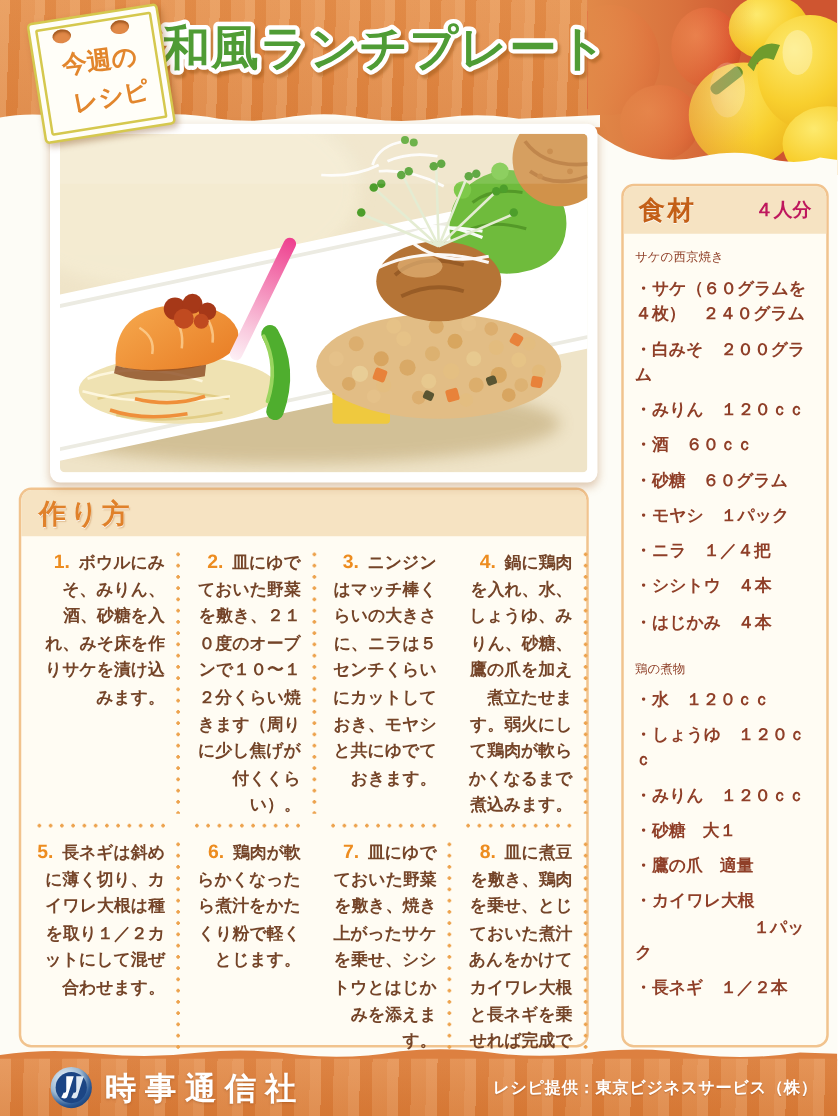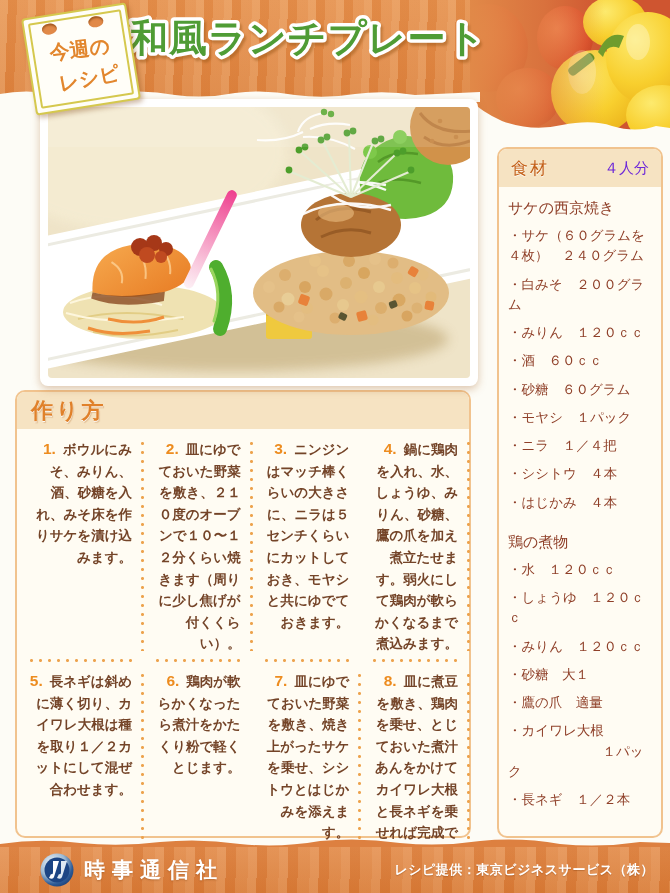--- a/index.html
+++ b/index.html
@@ -63,30 +63,31 @@
     box-sizing:border-box;
   }
   .panel-strip{
     background:#f6e3c2;border-radius:8px 8px 0 0;
     display:flex;align-items:center;
   }
   
   .ingredients{left:497px;top:147px;width:166px;height:691px;}
   .ingredients .panel-strip{height:38px;padding:0 12px;}
   .ing-heading{
-    color:#c35f17;font-size:17px;font-weight:normal;letter-spacing:2px;
+    color:#c35f17;font-size:21px;font-weight:bold;letter-spacing:2px;
     text-shadow:0 1px 0 rgba(255,255,255,.8);
   }
-  .ing-servings{color:#6d28d9;font-size:15px;font-weight:normal;margin-left:auto;}
+  .ing-servings{color:#be185d;font-size:15px;font-weight:bold;margin-left:auto;}
   .ing-body{padding:12px 9px 0 9px;}
   .ing-group{margin-bottom:20px;}
-  .ing-title{color:#8f3f28;font-size:15px;margin-bottom:8px;}
+  .ing-title{color:#8f3f28;font-size:10px;margin-bottom:8px;}
   .ing-item{
     color:#8f3f28;font-size:13.5px;line-height:1.5;margin-bottom:8px;
     white-space:pre-line;
+    font-weight:bold;
   }
   
   .steps{left:15px;top:390px;width:456px;height:448px;text-align:right;}
   .steps .panel-strip{height:37px;padding:0 14px;}
   .steps-heading{
     color:#e0812a;font-size:22px;font-weight:bold;letter-spacing:3px;
     text-shadow:0 1px 0 rgba(255,255,255,.9),1px 2px 1px rgba(170,90,20,.25);
   }
   .steps-grid{
     display:grid;grid-template-columns:1fr 1fr 1fr 1fr;grid-template-rows:1fr 1fr 1fr;
@@ -112,21 +113,21 @@
     background:
       repeating-linear-gradient(91deg,
         rgba(255,225,190,.20) 0 9px,
         rgba(200,105,40,.18) 9px 19px,
         rgba(255,238,205,.10) 19px 31px),
       linear-gradient(#e28a4a,#d87a36);
   }
   .footer-edge{position:absolute;bottom:44px;left:0;width:670px;height:13px;z-index:2;}
   .footer-inner{display:flex;align-items:center;height:46px;padding:0 16px 0 40px;}
   .brand{
-    color:#fff;font-size:21px;font-weight:bold;letter-spacing:7px;margin-left:10px;
+    color:#fff;font-size:25px;font-weight:bold;letter-spacing:7px;margin-left:10px;
     text-shadow:0 1px 2px rgba(110,45,0,.35);
   }
   .credit{
     color:#fff;font-size:13px;margin-left:auto;letter-spacing:.5px;
     text-shadow:0 1px 1px rgba(110,45,0,.3);
     font-weight:bold;
   }
 </style>
 </head>
 <body>

